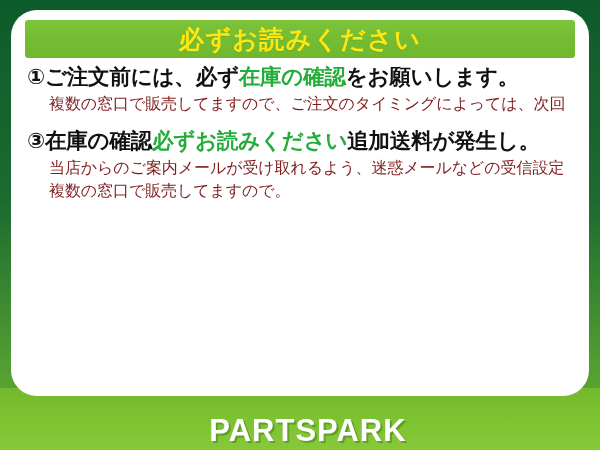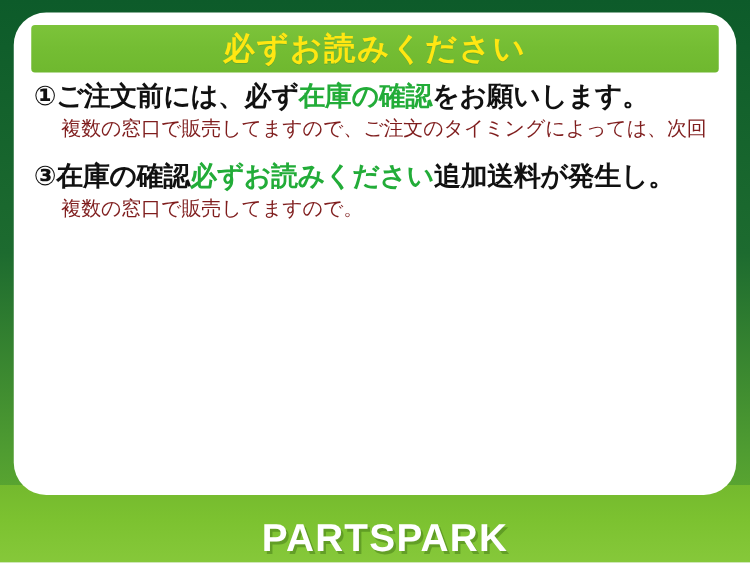--- a/index.html
+++ b/index.html
@@ -106,21 +106,20 @@
   
   .footer {
     position: absolute;
     left: 16px;
     right: 0;
     bottom: 0;
     height: 38px;
     display: flex;
     align-items: center;
     justify-content: center;
-    text-align: right;
   }
   .brand {
     color: #ffffff;
     font-size: 31px;
     font-weight: bold;
     letter-spacing: 1px;
     text-shadow: 2px 2px 0 rgba(60,110,20,0.45);
   }
 </style>
 </head>
@@ -148,20 +147,21 @@
       </div>
 
       <div class="item" id="item-2">
       </div>
 
       <div class="item" id="item-3">
         <div class="item-heading">
           <span class="marker">③</span><span>在庫の確認</span><span class="hl">必ずお読みください</span><span>追加送料が発生し。</span>
         </div>
         <div class="item-body">
+          <div>当店からのご案内メールが受け取れるよう、迷惑メールなどの受信設定</div>
           <div>複数の窓口で販売してますので。</div>
         </div>
       </div>
 
     </div>
   </div>
 
   <div class="footer">
     <span class="brand">PARTSPARK</span>
   </div>

